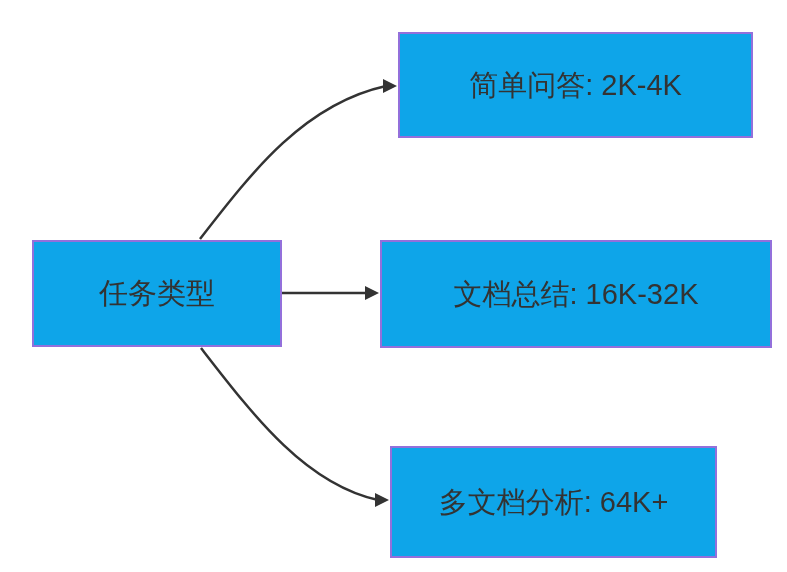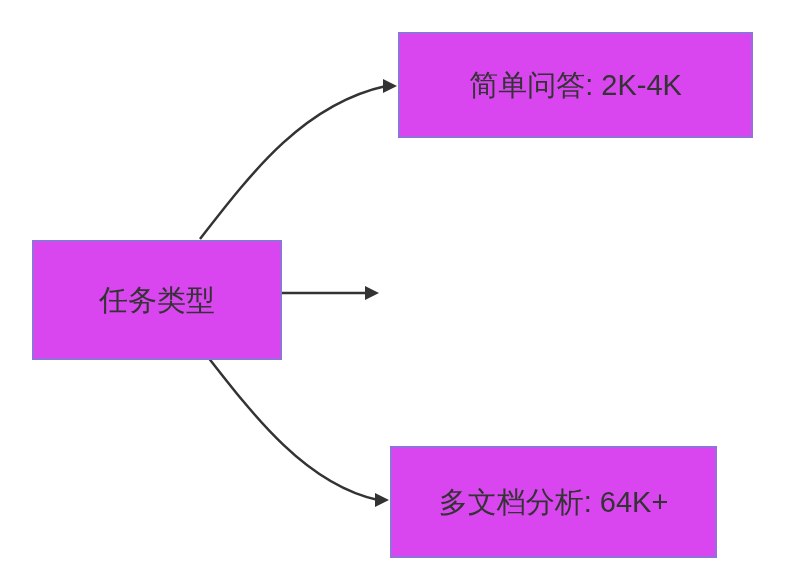--- a/index.html
+++ b/index.html
@@ -24,31 +24,31 @@
     fill: none;
     stroke: #333333;
     stroke-width: 2.5;
   }
   .arrowhead {
     fill: #333333;
     stroke: none;
   }
   .node {
     position: absolute;
-    background: #d946ef;
+    background: #0ea5e9;
     border: 2px solid #9370DB;
     display: flex;
     align-items: center;
     justify-content: center;
     color: #333333;
     font-size: 29px;
     line-height: 1.2;
     white-space: nowrap;
   }
-  .node-source { left: 32px;  top: 240px; width: 250px; height: 120px; }
+  .node-source { left: 32px;  top: 240px; width: 250px; height: 107px; }
   .node-simple { left: 398px; top: 32px;  width: 355px; height: 106px; }
   .node-doc    { left: 380px; top: 240px; width: 392px; height: 108px; }
   .node-multi  { left: 390px; top: 446px; width: 327px; height: 112px; }
 </style>
 </head>
 <body>
 
 <div class="canvas">
 
   <svg class="edges" viewBox="0 0 787 572" xmlns="http://www.w3.org/2000/svg">
@@ -64,18 +64,21 @@
   </svg>
 
   <div class="node node-source">
     <span>任务类型</span>
   </div>
 
   <div class="node node-simple">
     <span>简单问答: 2K-4K</span>
   </div>
 
+  <div class="node node-doc">
+    <span>文档总结: 16K-32K</span>
+  </div>
 
   <div class="node node-multi">
     <span>多文档分析: 64K+</span>
   </div>
 
 </div>
 
 </body></html>

